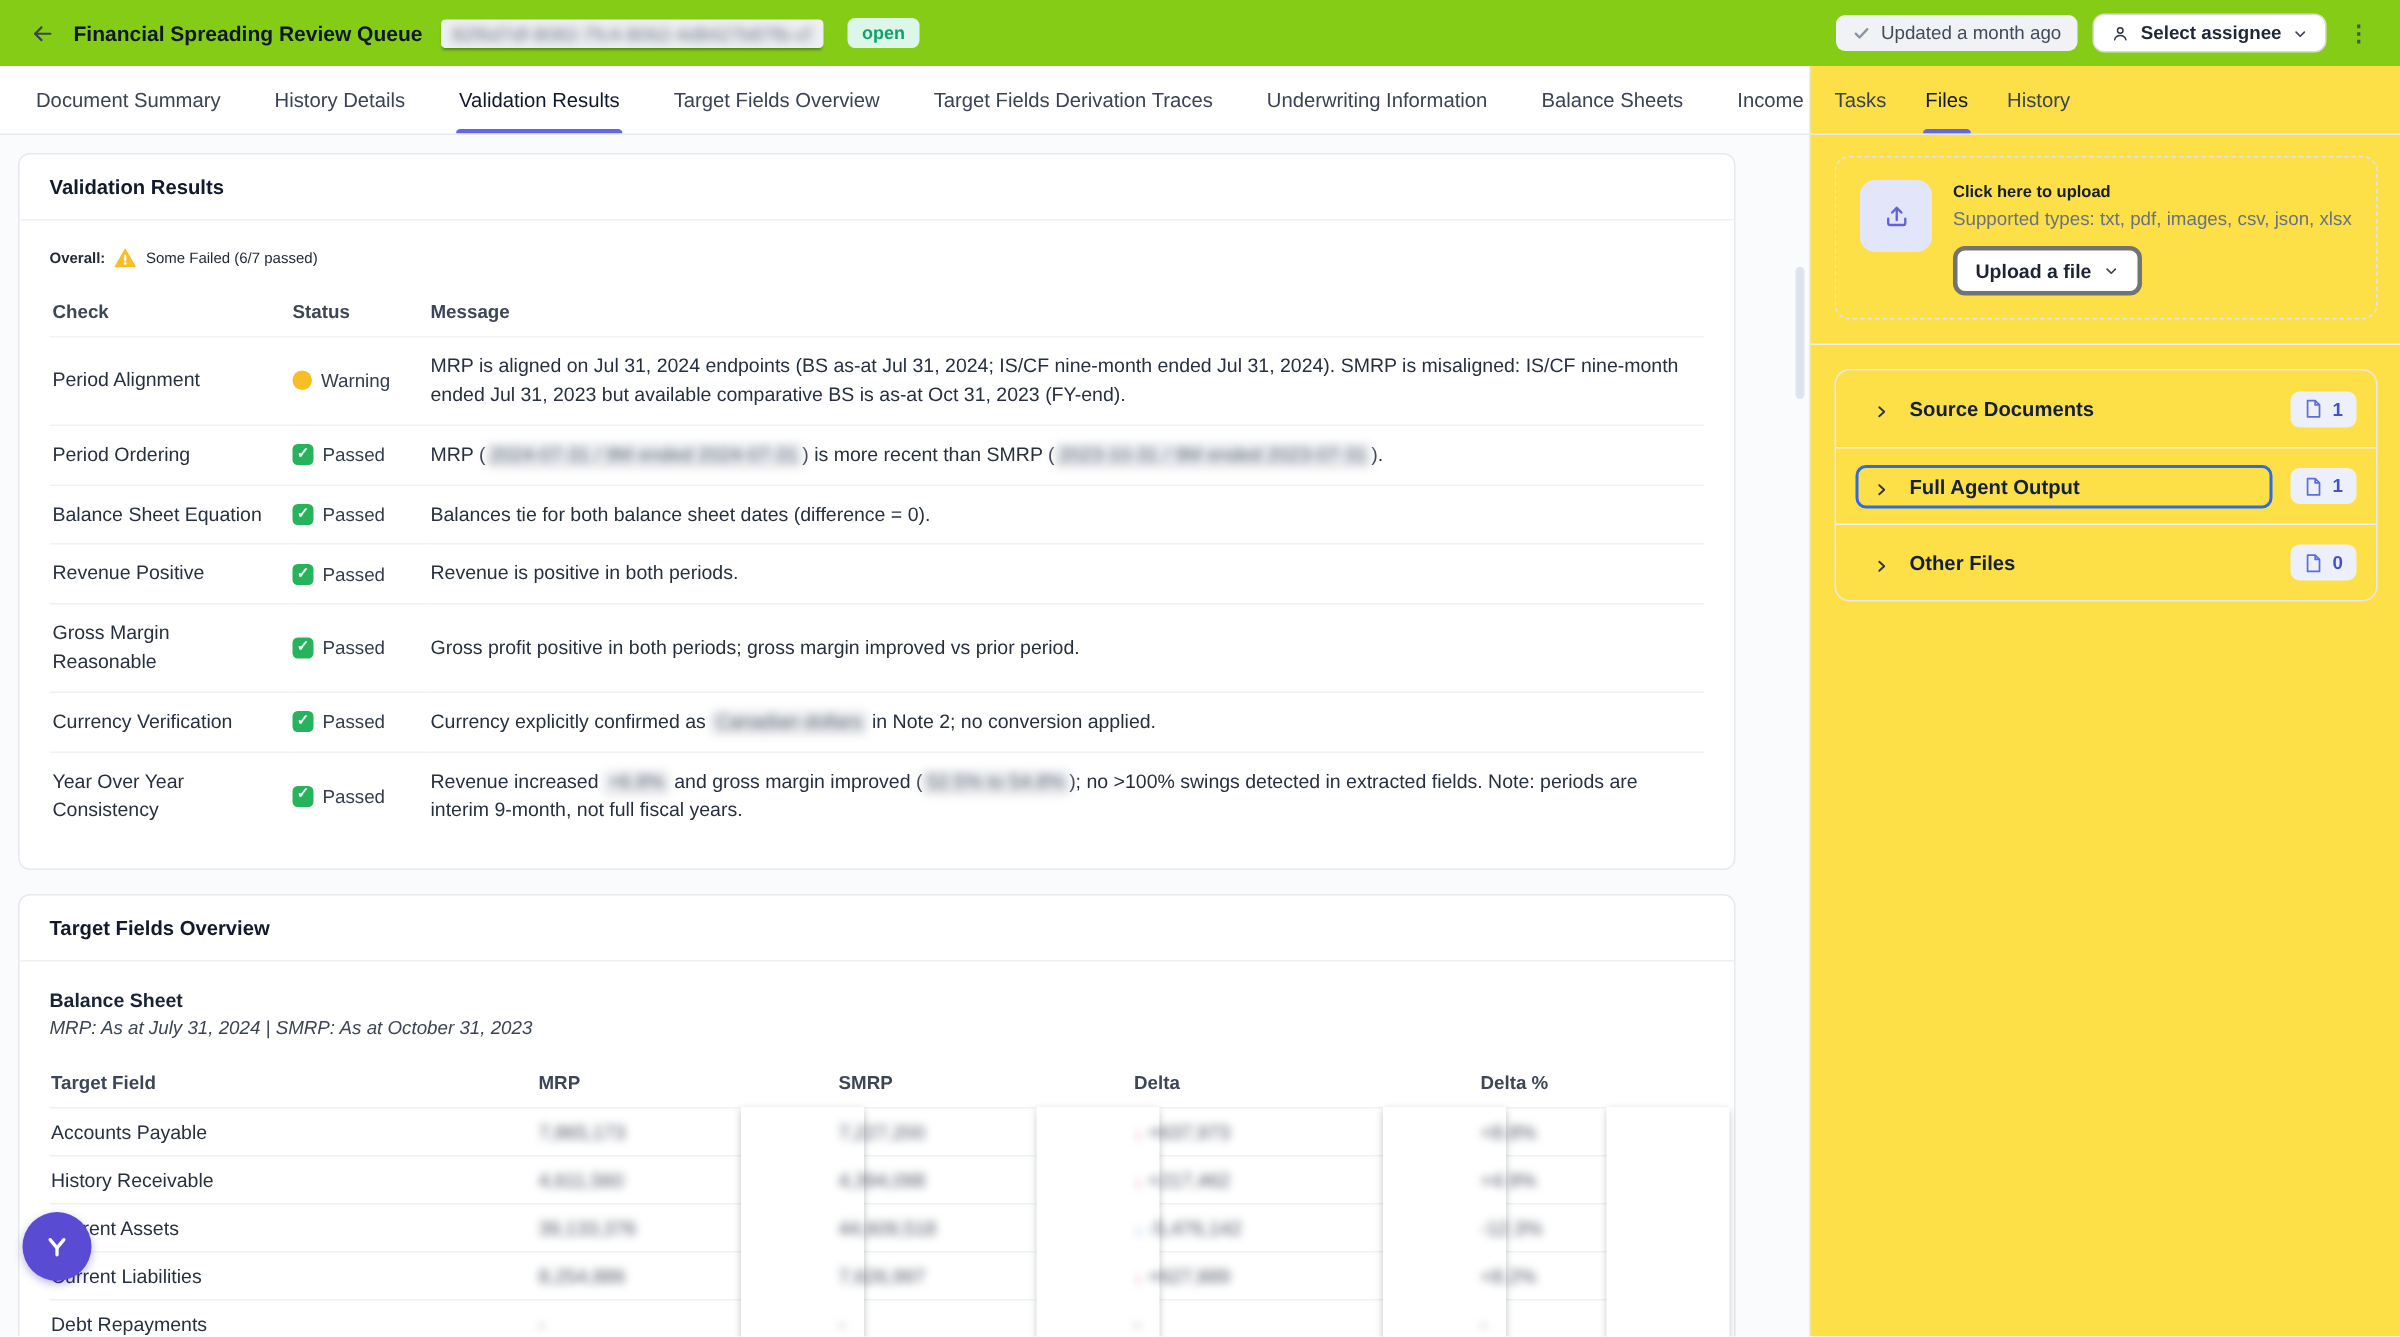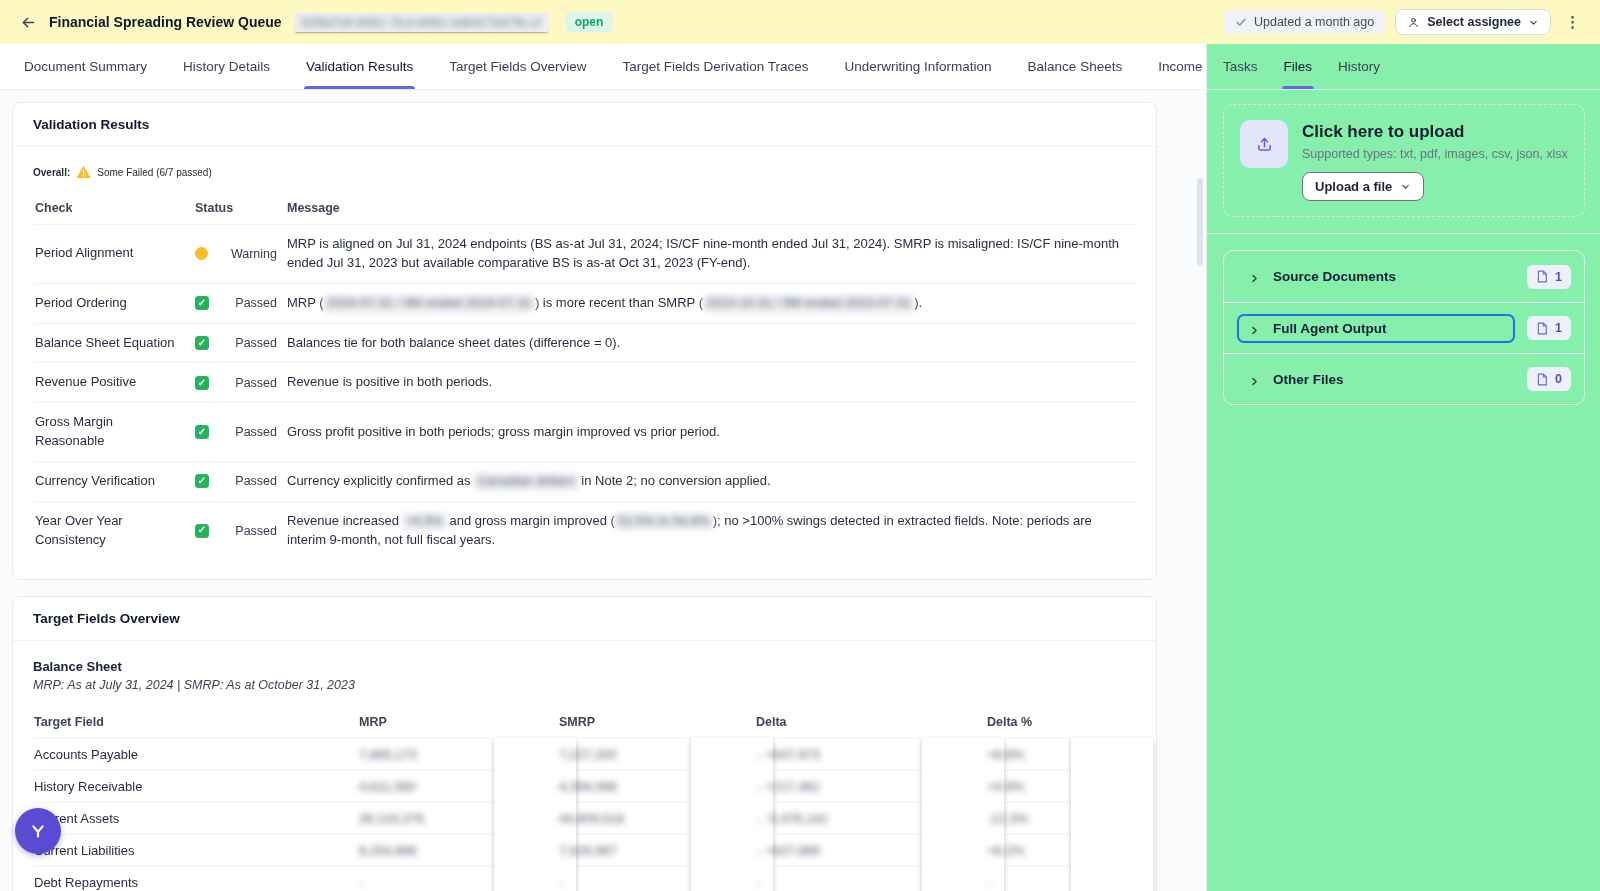--- a/index.html
+++ b/index.html
@@ -1,35 +1,35 @@
 <!DOCTYPE html>
 <html><head>
 <meta charset="utf-8">
 <style>
   * { box-sizing: border-box; margin: 0; padding: 0; }
   html,body { width:1600px; height:891px; overflow:hidden; }
   body { font-family:"Liberation Sans", sans-serif; background:#fff; color:#232b38; font-size:13px; }
   .app { display:flex; flex-direction:column; height:100%; }
 
   
-  .topbar { height:44px; display:flex; align-items:center; padding:0 16px 0 18px; gap:10px; background:#fef9c3; flex:0 0 auto; }
+  .topbar { height:44px; display:flex; align-items:center; padding:0 16px 0 18px; gap:10px; background:#84cc16; flex:0 0 auto; }
   .back-btn { background:none; border:none; cursor:pointer; display:flex; align-items:center; padding:2px; }
   .hdr-title { font-size:14px; font-weight:700; color:#101827; white-space:nowrap; }
   .redacted-id { background:#edeff2; border-radius:3px; padding:2px 8px; box-shadow:0 2px 2px -1px rgba(0,0,0,.35); margin-left:2px; }
   .redacted-id span { filter:blur(3px); color:#6f7987; font-size:12.5px; letter-spacing:.2px; white-space:nowrap; }
   .open-badge { background:#ddf6ea; color:#13a06d; font-size:12px; font-weight:600; border-radius:5px; padding:3px 10px; margin-left:6px; }
   .hdr-spacer { margin-left:auto; }
   .updated-pill { background:#f0f2f5; border-radius:6px; padding:5px 11px; font-size:12.5px; color:#414b5a; display:flex; gap:7px; align-items:center; white-space:nowrap; }
   .assignee-btn { border:1px solid #d8dbe2; border-radius:8px; padding:5px 11px; font-size:12.5px; font-weight:600; color:#1e2737; display:flex; gap:7px; align-items:center; background:#fff; cursor:pointer; white-space:nowrap; }
   .kebab { background:none; border:none; color:#495362; font-size:15px; font-weight:700; cursor:pointer; padding:0 4px; letter-spacing:0; }
 
   
   .cols { flex:1; display:flex; min-height:0; }
   .main-col { width:1206px; flex:0 0 auto; display:flex; flex-direction:column; position:relative; min-height:0; }
-  .right-panel { flex:1; display:flex; flex-direction:column; border-left:1px solid #e9ebf0; background:#86efac; min-height:0; }
+  .right-panel { flex:1; display:flex; flex-direction:column; border-left:1px solid #e9ebf0; background:#fde047; min-height:0; }
 
   
   .tab-bar { height:46px; border-bottom:1px solid #e8eaef; display:flex; align-items:stretch; padding:0 24px; gap:36px; white-space:nowrap; overflow:hidden; flex:0 0 auto; }
   .panel-tabs { padding:0 16px; gap:26px; }
   .tab { display:flex; align-items:center; font-size:13.5px; font-weight:500; color:#3a4353; position:relative; cursor:pointer; }
   .tab.active { color:#0f172a; }
   .tab.active::after { content:""; position:absolute; left:-2px; right:-2px; bottom:0; height:3px; background:#6366e8; border-radius:3px 3px 0 0; }
 
   
   .main-scroll { flex:1; background:#fafbfc; padding:12px 0 0 12px; overflow:hidden; }
@@ -38,21 +38,21 @@
   .card-title { padding:14px 20px; font-size:13.5px; font-weight:700; color:#111a2c; border-bottom:1px solid #eef0f4; }
   .card-body { padding:18px 20px 20px 20px; }
 
   .overall-line { font-size:10px; color:#232b38; display:flex; align-items:center; gap:6px; margin-bottom:14px; }
   .overall-label { font-weight:700; }
 
   table { border-collapse:collapse; }
   .vtable { width:100%; }
   .vtable th { text-align:left; font-size:12.5px; color:#3c4656; font-weight:600; padding:8px 8px 9px 2px; }
   .vtable td { border-top:1px solid #f0f2f5; padding:10px 8px 10px 2px; font-size:13px; color:#27303f; vertical-align:middle; line-height:1.45; }
-  .status-chip { display:flex; align-items:center; gap:16px; font-size:12.5px; color:#333d4d; white-space:nowrap;justify-content:space-between; }
+  .status-chip { display:flex; align-items:center; gap:6px; font-size:12.5px; color:#333d4d; white-space:nowrap; }
   .dot-warning { width:13px; height:13px; border-radius:50%; background:#f7bf23; flex:0 0 auto; }
   .check-passed { width:14px; height:14px; border-radius:3.5px; background:#27b35b; color:#fff; font-size:10px; display:inline-flex; align-items:center; justify-content:center; font-weight:700; flex:0 0 auto; }
   .redact { filter:blur(3px); background:#eceef2; border-radius:3px; padding:0 3px; color:#555e6d; box-shadow:0 1px 2px rgba(0,0,0,.2); }
 
   .tf-section-title { font-size:13px; font-weight:700; color:#1a2335; margin-bottom:4px; }
   .tf-period-note { font-size:12.5px; font-style:italic; color:#3c4554; margin-bottom:16px; }
   .tf-table-wrap { position:relative; }
   .tf-table { width:1105px; table-layout:fixed; }
   .tf-table th { text-align:left; font-size:12.5px; color:#3c4656; font-weight:600; padding:7px 0 9px 1px; }
   .tf-table th.num, .tf-table td.num { }
@@ -66,23 +66,23 @@
   .strip { position:absolute; top:30px; height:167px; width:82px; background:#fff; z-index:1; box-shadow:0 2px 5px rgba(25,35,55,.28); pointer-events:none; }
   .strip.s1 { left:461px; } .strip.s2 { left:658px; } .strip.s3 { left:889px; } .strip.s4 { left:1038px; }
 
   .vthumb { position:absolute; right:3px; top:134px; width:6px; height:88px; border-radius:3px; background:#dde4ee; z-index:6; }
   .fab { position:absolute; left:15px; top:764px; width:46px; height:46px; border-radius:50%; background:#5a4bd3; border:none; display:flex; align-items:center; justify-content:center; cursor:pointer; z-index:7; box-shadow:0 2px 6px rgba(60,50,150,.35); }
 
   
   .panel-body { padding:14px 15px 0 16px; }
   .upload-card { border:1.5px dashed #e1e4ea; border-radius:10px; padding:15px 16px; display:flex; gap:14px; align-items:flex-start; cursor:pointer; }
   .upload-iconbox { width:48px; height:48px; border-radius:10px; background:#e3e6fb; display:flex; align-items:center; justify-content:center; flex:0 0 auto; }
-  .upload-title { font-size:17px; font-weight:600; color:#141c2e; padding-top:2px; }
+  .upload-title { font-size:11px; font-weight:600; color:#141c2e; padding-top:2px; }
   .upload-sub { font-size:12.5px; color:#6a7280; margin-top:5px; }
-  .upload-btn { margin-top:11px; display:inline-flex; align-items:center; gap:8px; border:1px solid #737373; border-radius:8px; padding:6px 12px; font-size:13px; font-weight:600; color:#1c2333; background:#fff; cursor:pointer; }
+  .upload-btn { margin-top:11px; display:inline-flex; align-items:center; gap:8px; border:3px solid #737373; border-radius:8px; padding:6px 12px; font-size:13px; font-weight:600; color:#1c2333; background:#fff; cursor:pointer; }
   .panel-divider { height:1px; background:#edeff3; margin:16px -15px 16px -16px; }
   .files-card { border:1px solid #e7e9ee; border-radius:10px; }
   .file-row { display:flex; align-items:center; padding:0 13px; height:51px; border-top:1px solid #eef0f3; cursor:pointer; }
   .file-row:first-child { border-top:none; }
   .file-main { display:flex; align-items:flex-end; gap:13px; flex:1; padding:5px 10px; margin-right:12px; border:2px solid transparent; border-radius:7px; min-width:0; }
   .file-main.focused { border-color:#2e6be6; }
   .file-label { font-size:13.5px; font-weight:600; color:#13203a; white-space:nowrap; }
   .count-badge { display:inline-flex; align-items:center; gap:7px; background:#edf0fb; border-radius:6px; padding:5px 9px; font-size:12.5px; color:#4553c4; font-weight:600; flex:0 0 auto; }
 </style>
 </head>

